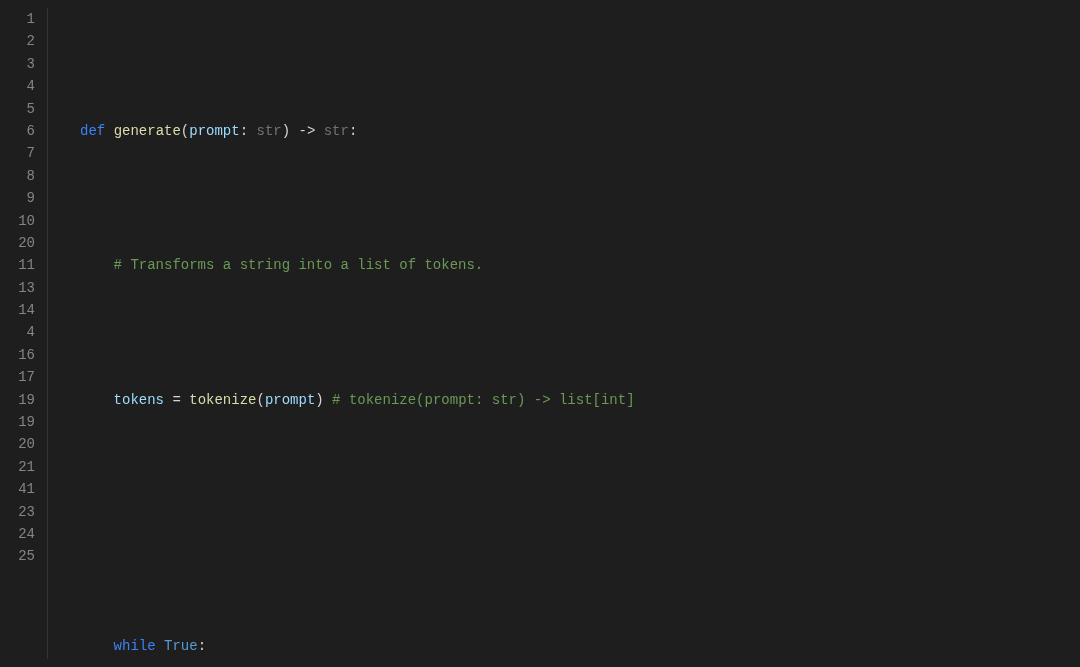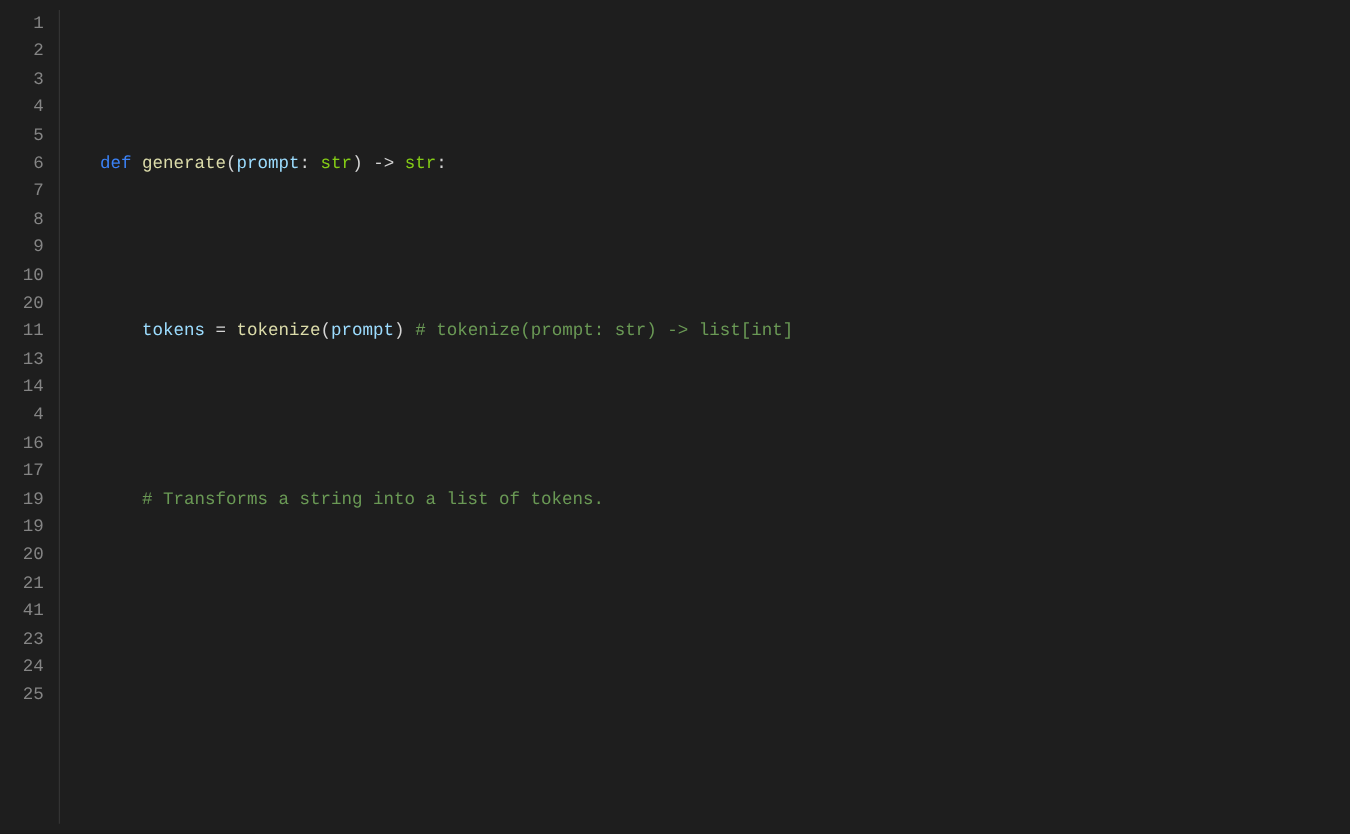--- a/index.html
+++ b/index.html
@@ -52,21 +52,21 @@
 
     .code-line {
       line-height: 1.6;
       display: block;
     }
 
     
     .kw-def { color: #3b82f6; } 
     .fn-name { color: #dcdcaa; } 
     .param { color: #9cdcfe; } 
-    .type-str { color: #84cc16; } 
+    .type-str { color: #737373; } 
     .comment { color: #6a9955; } 
     .kw-true { color: #569cd6; } 
     .var { color: #9cdcfe; } 
     .plain { color: #d4d4d4; }
   </style>
 </head>
 <body>
 
 <div class="code-container">
   <div class="line-numbers">
@@ -98,30 +98,32 @@
   </div>
 
   <div class="code-content">
 
     
     <span class="code-line">
 <span class="kw-def">def</span> <span class="fn-name">generate</span><span class="plain">(</span><span class="param">prompt</span><span class="plain">: </span><span class="type-str">str</span><span class="plain">) -&gt; </span><span class="type-str">str</span><span class="plain">:</span></span>
 
     
     <span class="code-line">
-    <span class="var">tokens</span><span class="plain"> = </span><span class="fn-name">tokenize</span><span class="plain">(</span><span class="var">prompt</span><span class="plain">) </span><span class="comment"># tokenize(prompt: str) -&gt; list[int]</span></span>
+    <span class="comment"># Transforms a string into a list of tokens.</span></span>
 
     
     <span class="code-line">
-    <span class="comment"># Transforms a string into a list of tokens.</span></span>
+    <span class="var">tokens</span><span class="plain"> = </span><span class="fn-name">tokenize</span><span class="plain">(</span><span class="var">prompt</span><span class="plain">) </span><span class="comment"># tokenize(prompt: str) -&gt; list[int]</span></span>
 
     
     <span class="code-line"> </span>
 
     
+    <span class="code-line">
+    <span class="kw-def">while</span> <span class="kw-true">True</span><span class="plain">:</span></span>
 
     
     
 
     
     
 
     
     
 

